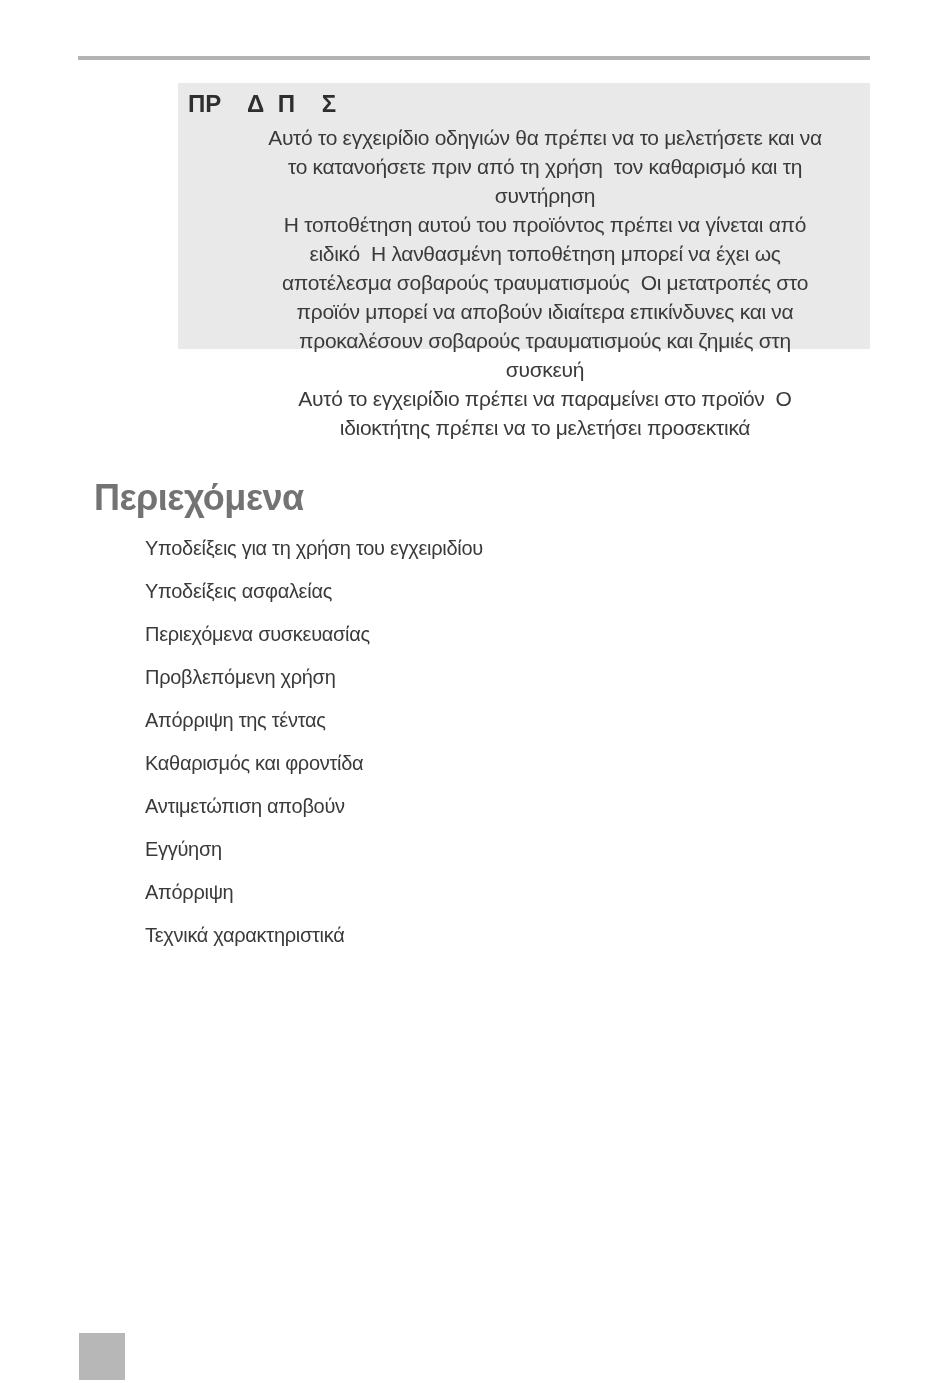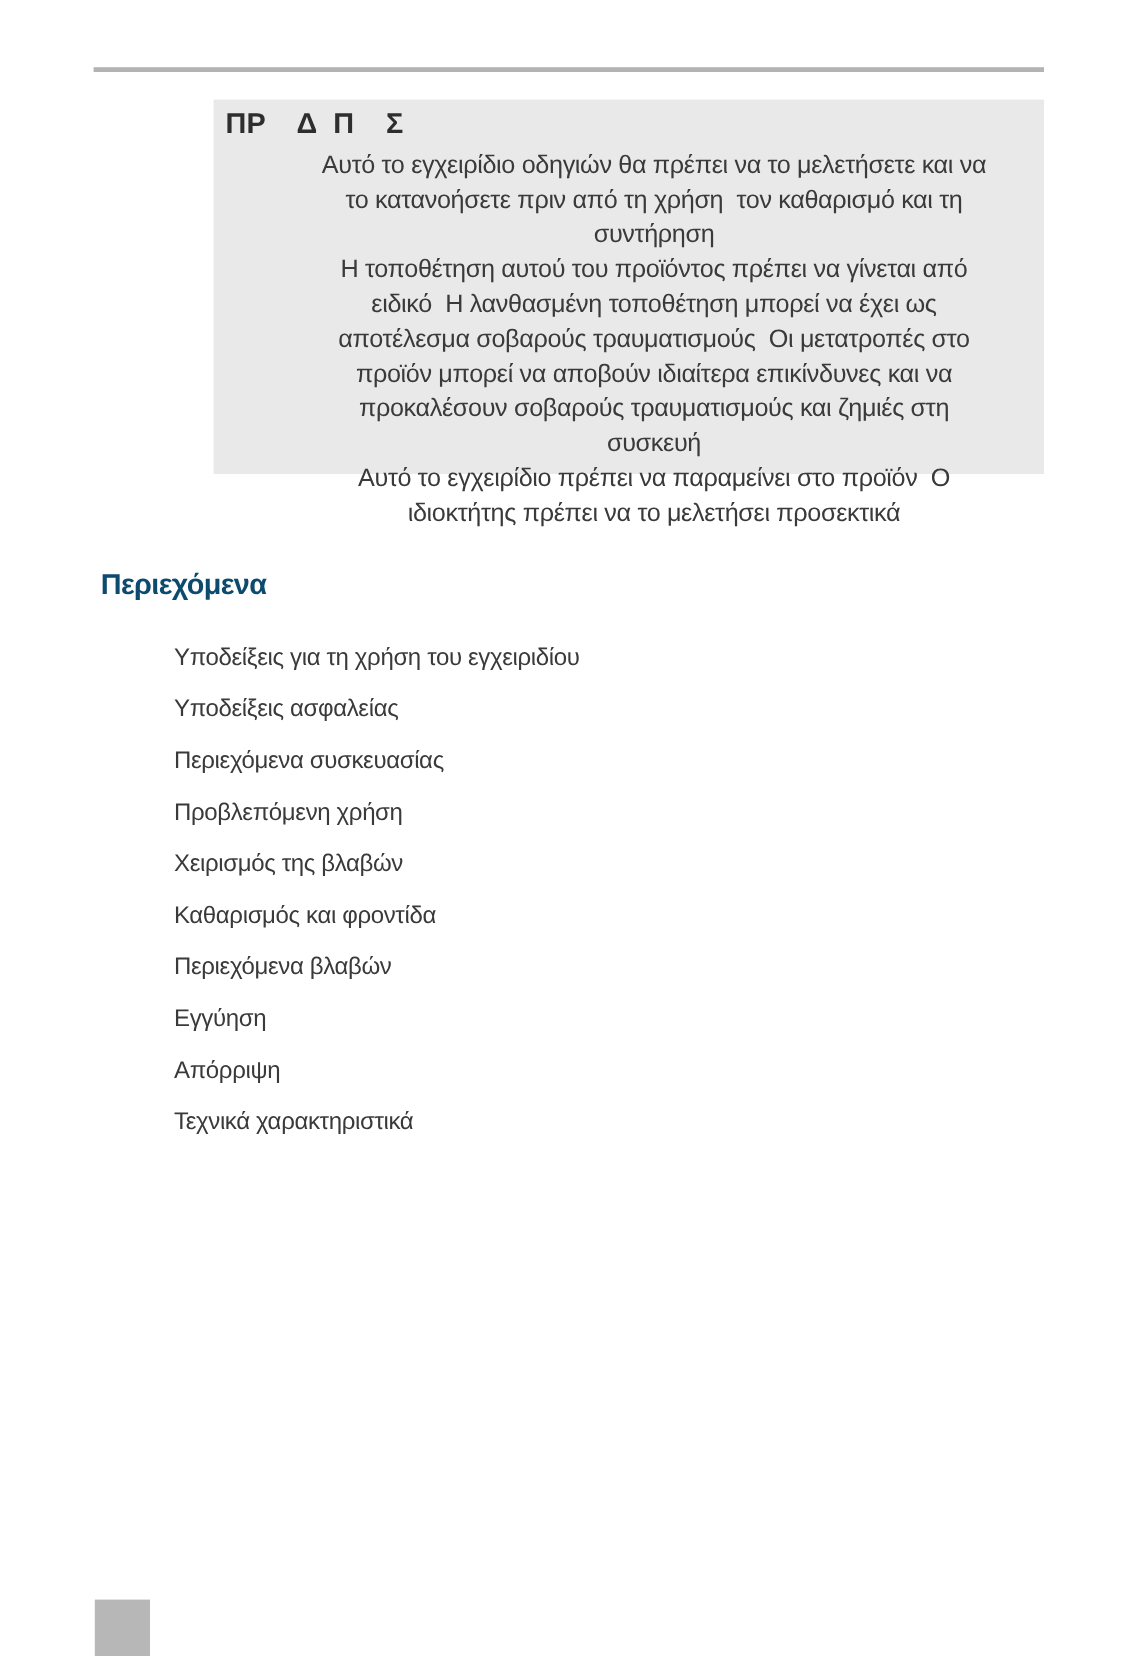--- a/index.html
+++ b/index.html
@@ -23,21 +23,21 @@
     top: 56px;
     width: 792px;
     height: 4px;
     background: #b3b3b3;
   }
   .warning-box {
     position: absolute;
     left: 178px;
     top: 83px;
     width: 692px;
-    height: 312px;
+    height: 266px;
     background: #e9e9e9;
     box-sizing: border-box;
     padding-top: 7px;
   }
   .warning-title {
     margin: 0 0 0 10px;
     font-size: 24px;
     font-weight: bold;
     line-height: 28px;
     color: #2e2e2e;
@@ -51,25 +51,25 @@
     line-height: 29px;
     letter-spacing: -0.3px;
     white-space: pre;
     color: #3a3a3a;
     text-align: center;
   }
   .contents-heading {
     position: absolute;
     left: 80px;
     top: 462px;
-    margin: 4px;
-    font-size: 24px;
+    margin: 14px;
+    font-size: 36px;
     font-weight: bold;
     line-height: 43px;
-    color: #0c4a6e;
+    color: #737373;
     letter-spacing: -0.5px;
   }
   .toc {
     position: absolute;
     left: 145px;
     top: 527px;
     margin: 0;
     padding: 0;
     list-style: none;
   }
@@ -113,23 +113,23 @@
       </div>
   </section>
 
   <h1 class="contents-heading">Περιεχόμενα</h1>
 
   <ul class="toc">
       <li class="toc-item">Υποδείξεις για τη χρήση του εγχειριδίου</li>
       <li class="toc-item">Υποδείξεις ασφαλείας</li>
       <li class="toc-item">Περιεχόμενα συσκευασίας</li>
       <li class="toc-item">Προβλεπόμενη χρήση</li>
-      <li class="toc-item">Χειρισμός της βλαβών</li>
+      <li class="toc-item">Απόρριψη της τέντας</li>
       <li class="toc-item">Καθαρισμός και φροντίδα</li>
-      <li class="toc-item">Περιεχόμενα βλαβών</li>
+      <li class="toc-item">Αντιμετώπιση αποβούν</li>
       <li class="toc-item">Εγγύηση</li>
       <li class="toc-item">Απόρριψη</li>
       <li class="toc-item">Τεχνικά χαρακτηριστικά</li>
     </ul>
 
   <div class="page-number-block"></div>
 
 </div>
 
 </body></html>

